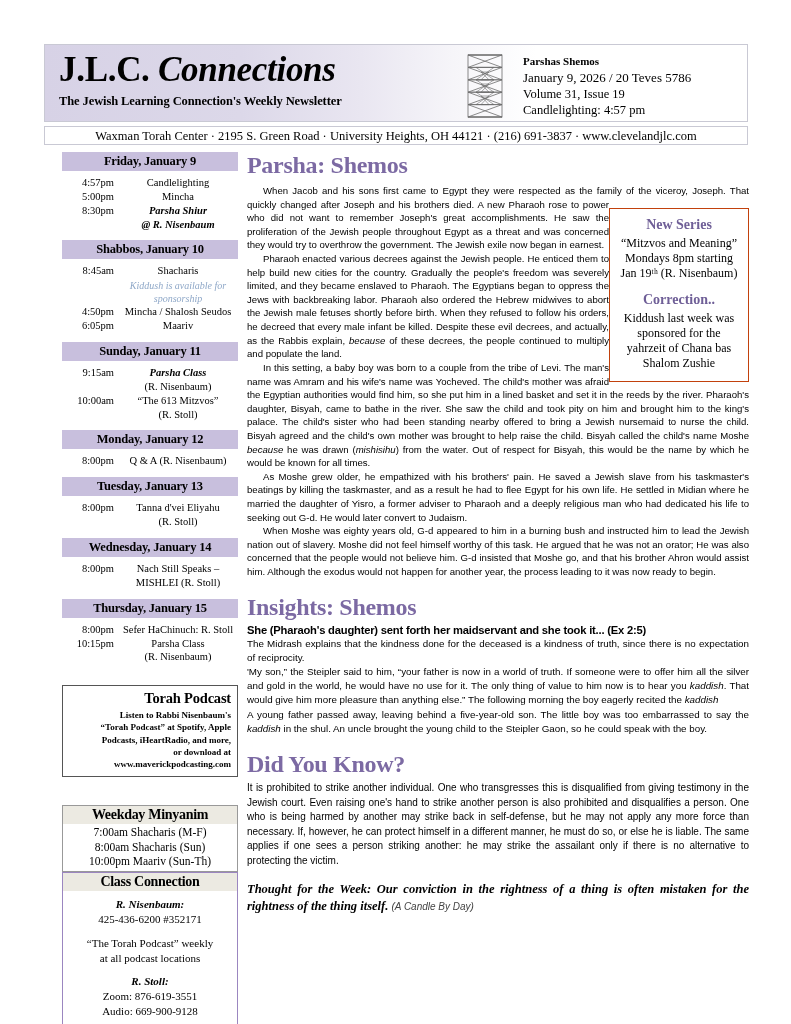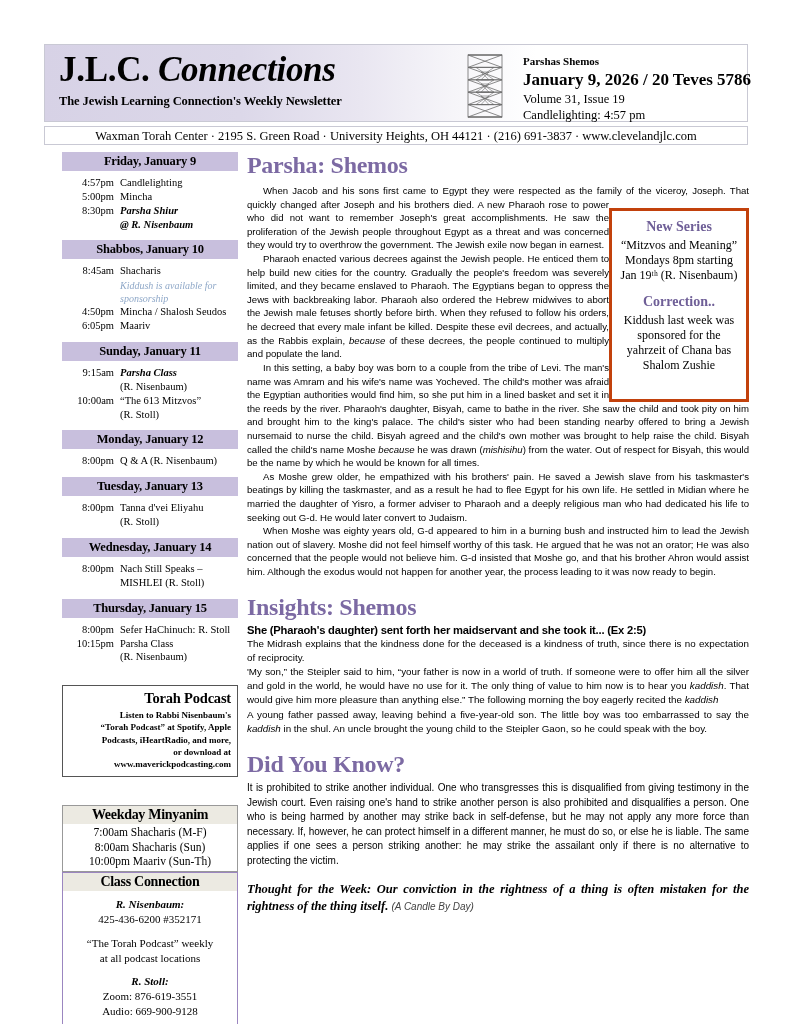--- a/index.html
+++ b/index.html
@@ -70,21 +70,21 @@
     height: 70px;
   }
   .mast-right {
     position: absolute;
     left: 478px;
     top: 9px;
     width: 230px;
     line-height: 1.32;
   }
   .mast-r1 { font-size: 11px; font-weight: bold; white-space: nowrap; }
-  .mast-r2 { font-size: 17px; font-weight: bold; white-space: nowrap; }
+  .mast-r2 { font-size: 13px; font-weight: normal; white-space: nowrap; }
   .mast-r3 { font-size: 12.5px; white-space: nowrap; }
   .mast-r4 { font-size: 12.5px; white-space: nowrap; }
 
   
   .addressbar {
     position: absolute;
     left: 44px;
     top: 126px;
     width: 704px;
     height: 19px;
@@ -121,21 +121,21 @@
     line-height: 1.32;
     padding: 0 2px 0 4px;
   }
   .evt .t {
     width: 48px;
     flex: 0 0 48px;
     text-align: right;
     padding-right: 6px;
     white-space: nowrap;
   }
-  .evt .d { flex: 1; }
+  .evt .d { flex: 1; text-align: center; }
   .evt .d .it { font-style: italic; font-weight: bold; }
   .kid {
     font-style: italic;
     color: #8fa8c8;
     font-size: 10px;
     line-height: 1.3;
     margin-top: 1px;
   }
 
   
@@ -230,24 +230,24 @@
     text-align: justify;
   }
   .parsha-body p { margin: 0; text-indent: 16px; }
   .parsha-body i { font-style: italic; }
 
   
   .newsbox {
     float: right;
     width: 140px;
     margin: 24px 0 6px 10px;
-    border: 3px solid #c2410c;
+    border: 1px solid #c2410c;
     background: #fff;
     box-sizing: border-box;
-    padding: 6px 5px 25px 5px;
+    padding: 6px 5px 9px 5px;
     text-align: center;
     font-family: "Liberation Serif", serif;
     shape-outside: border-box;
   }
   .nb-title {
     color: #6f5f97;
     font-size: 14px;
     font-weight: bold;
     margin-bottom: 1px;
   }

